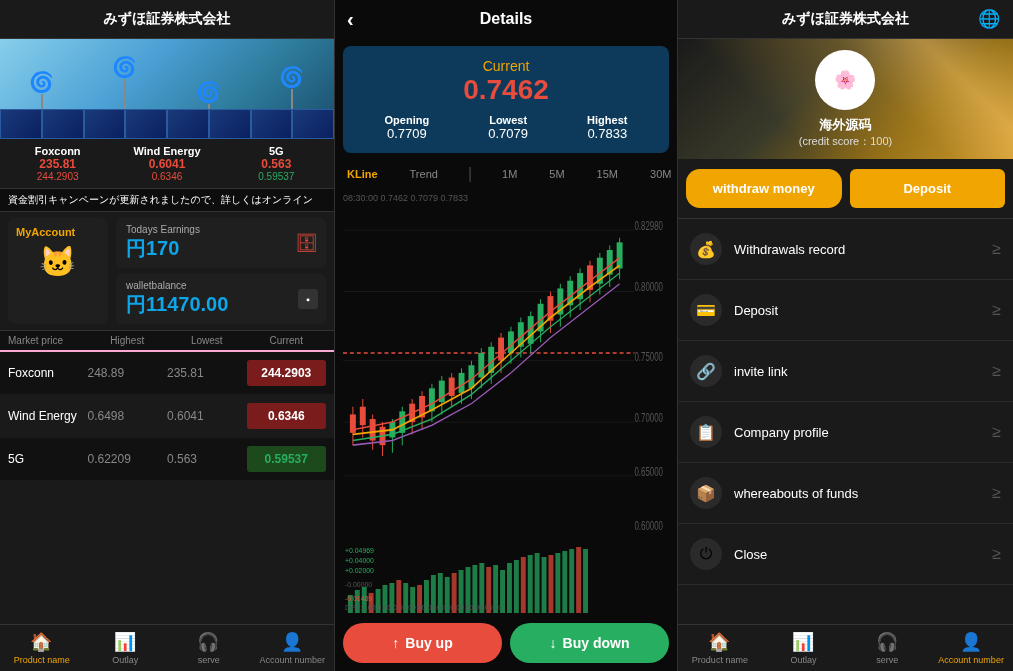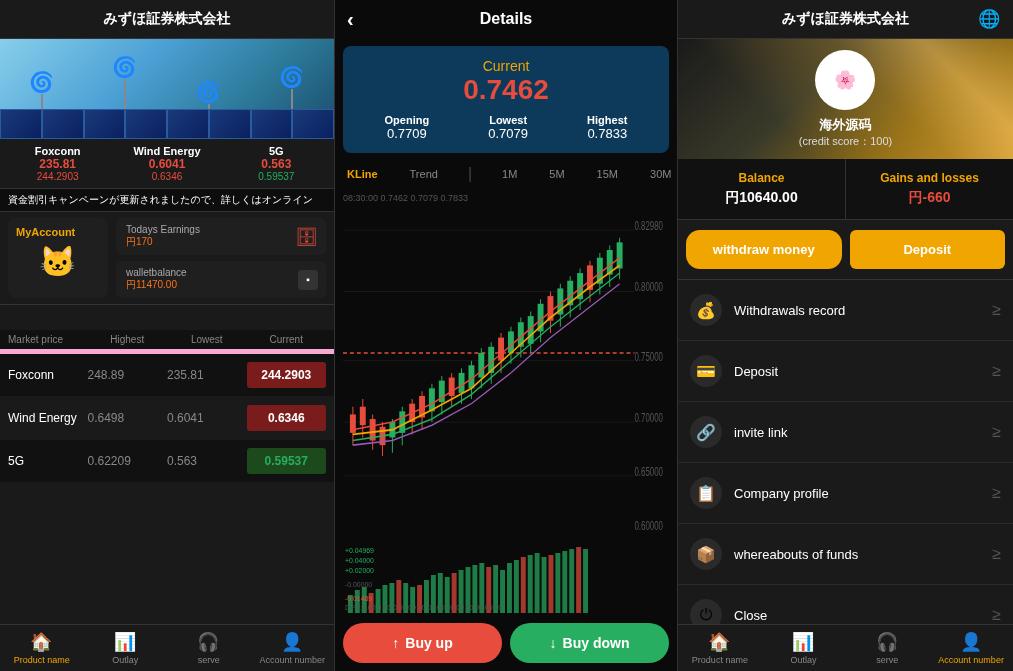--- a/index.html
+++ b/index.html
@@ -132,21 +132,21 @@
       flex-direction: column;
       gap: 6px;
     }
     .earnings-card {
       background: #1f1f1f;
       border-radius: 6px;
       padding: 6px 10px;
       position: relative;
     }
     .earnings-label { color: #aaa; font-size: 10px; }
-    .earnings-value { color: #f97316; font-size: 10px; font-weight: normal; }
+    .earnings-value { color: #0ea5e9; font-size: 20px; font-weight: bold; }
     .db-icon {
       position: absolute;
       right: 8px;
       top: 50%;
       transform: translateY(-50%);
       color: #e74c3c;
       font-size: 18px;
     }
     .card-corner {
       position: absolute;
@@ -166,22 +166,21 @@
 
     .market-table {
       flex: 1;
       overflow: hidden;
     }
     .market-header {
       display: grid;
       grid-template-columns: 1fr 1fr 1fr 1fr;
       padding: 4px 8px;
       background: #111;
-      border-bottom: 5px solid #f9a8d4;
-      margin-top: 25px;
+      border-bottom: 2px solid #f9a8d4;
     }
     .market-header span {
       color: #888;
       font-size: 10px;
       text-align: center;
     }
     .market-header span:first-child { text-align: left; }
 
     .market-row {
       display: grid;
@@ -799,30 +798,20 @@
   <div class="profile-banner">
     <div style="display:flex; flex-direction:column; align-items:center; z-index:1;">
       <div class="profile-logo-circle">
         <span style="font-size:18px;">🌸</span>
       </div>
       <div class="profile-name" style="margin-top:6px;">海外源码</div>
       <div class="profile-credit">(credit score：100)</div>
     </div>
   </div>
 
-  <div class="balance-row">
-    <div class="balance-item">
-      <div class="balance-title">Balance</div>
-      <div class="balance-value">円10640.00</div>
-    </div>
-    <div class="balance-item">
-      <div class="balance-title">Gains and losses</div>
-      <div class="balance-value red">円-660</div>
-    </div>
-  </div>
 
   <div class="action-row">
     <button class="withdraw-btn">withdraw money</button>
     <button class="deposit-btn">Deposit</button>
   </div>
 
   <div class="menu-list">
     <div class="menu-item">
       <div class="menu-icon">💰</div>
       <span class="menu-text">Withdrawals record</span>

